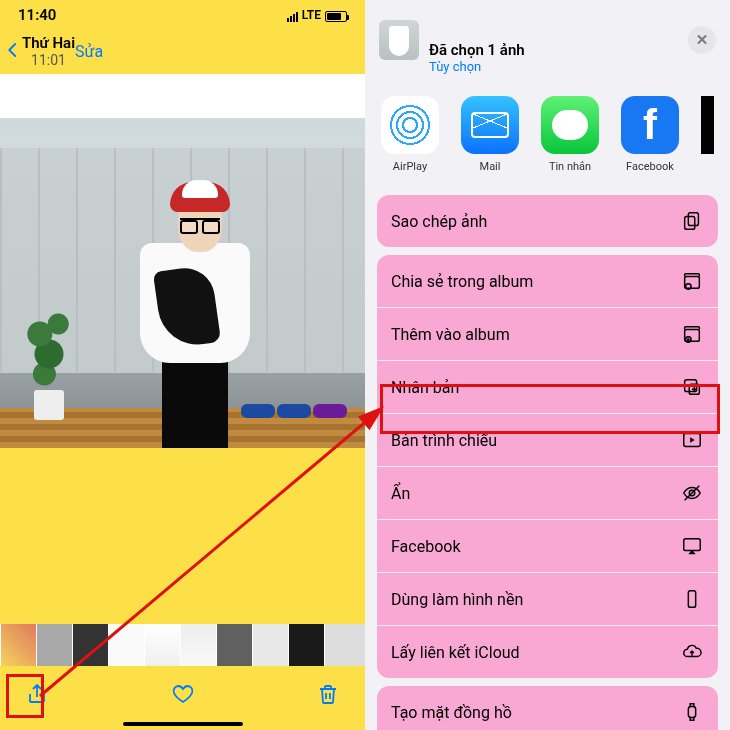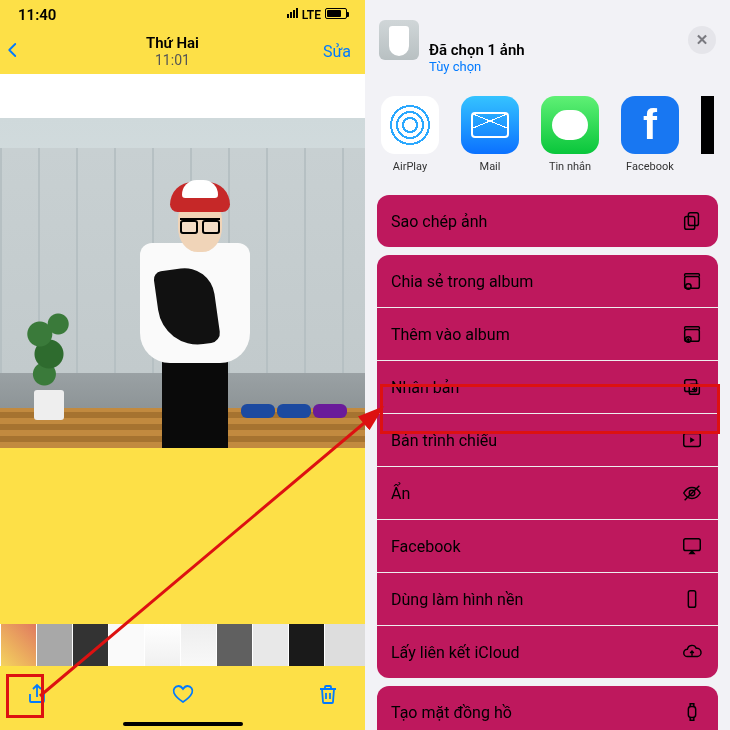--- a/index.html
+++ b/index.html
@@ -11,30 +11,30 @@
     overflow: hidden;
     position: relative;
   }
   .canvas { display: flex; width: 730px; height: 730px; }
   .left, .right { width: 365px; height: 730px; position: relative; background: #fde047; }
   .right { background: #f2f2f6; }
 
   
   .statusbar { display:flex; justify-content:space-between; align-items:center;
     padding: 6px 18px 2px 18px; font-size:15px; font-weight:600; color:#000; }
-  .status-right { display:flex; align-items:flex-start; gap:4px; font-size:12px; }
+  .status-right { display:flex; align-items:flex-end; gap:4px; font-size:12px; }
   .signal-bars { display:inline-flex; align-items:flex-end; gap:1px; }
   .signal-bars i { width:2px; background:#000; display:inline-block; }
   .signal-bars i:nth-child(1){height:4px}.signal-bars i:nth-child(2){height:6px}
   .signal-bars i:nth-child(3){height:8px}.signal-bars i:nth-child(4){height:10px}
   .battery { width:22px; height:11px; border:1px solid #000; border-radius:2px; position:relative; }
   .battery::after { content:""; position:absolute; right:-3px; top:3px; width:2px; height:5px; background:#000; border-radius:0 1px 1px 0;}
   .battery > i { position:absolute; left:1px; top:1px; bottom:1px; width:70%; background:#000; border-radius:1px;}
 
-  .navbar { display:flex; align-items:center; justify-content:space-between;
+  .navbar { display:flex; align-items:center; 
     padding: 8px 14px 6px 4px; }
   .navbar .back { color:#007aff; font-size:22px; font-weight:300; }
   .navbar .center { text-align:center; }
   .navbar .title { font-size:15px; font-weight:600; color:#000;}
   .navbar .sub { font-size:14px; color:#555; }
   .navbar .edit { color:#007aff; font-size:16px; }
 
   .photo-wrap { width:365px; height:374px; background:#fff; display:flex; align-items:flex-end; justify-content:center; }
   .photo { width:100%; height:330px; position:relative; overflow:hidden; }
   .sky { position:absolute; inset:0; background:linear-gradient(#cfd9db,#d8e0e2 50%,#ced6d8);}
@@ -109,21 +109,21 @@
   .ic-msg .bubble::after{content:"";position:absolute;bottom:-6px;left:8px;border:6px solid transparent;border-top-color:#fff;}
   .ic-mail { background:linear-gradient(#35c3ff,#0b71ff);}
   .ic-mail .env{width:38px;height:26px;border:2px solid #fff;border-radius:4px;position:relative;}
   .ic-mail .env::after{content:"";position:absolute;left:0;right:0;top:0;height:14px;
     background:linear-gradient(to bottom right,transparent 48%,#fff 48% 52%,transparent 52%),
                linear-gradient(to bottom left,transparent 48%,#fff 48% 52%,transparent 52%);}
   .ic-fb { background:#1877f2; color:#fff; font-weight:900; font-size:42px; font-family:Arial;}
   .ic-tt { background:#000;}
   .app:last-child{width:20px;overflow:hidden;}
 
-  .group { margin:8px 12px; background:#be185d; border-radius:12px; overflow:hidden;}
+  .group { margin:8px 12px; background:#f9a8d4; border-radius:12px; overflow:hidden;}
   .row { display:flex; align-items:center; justify-content:space-between;
     padding:14px 14px; border-bottom:1px solid #eee; font-size:16px; color:#000;}
   .row:last-child { border-bottom:none;}
   .row .ric { width:24px; height:24px; display:flex; align-items:center; justify-content:center;}
   .row .ric svg { width:22px; height:22px; stroke:#000; fill:none; stroke-width:1.6;}
 
   
   .redbox { position:absolute; border:3px solid #d11; pointer-events:none;}
   .redarrow { position:absolute; pointer-events:none;}
 </style>

